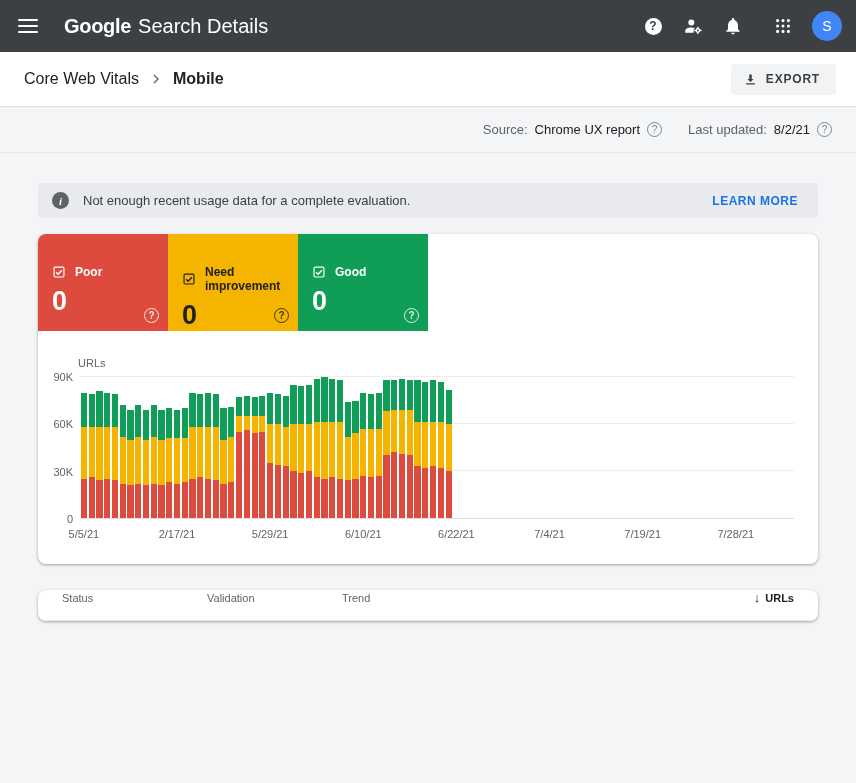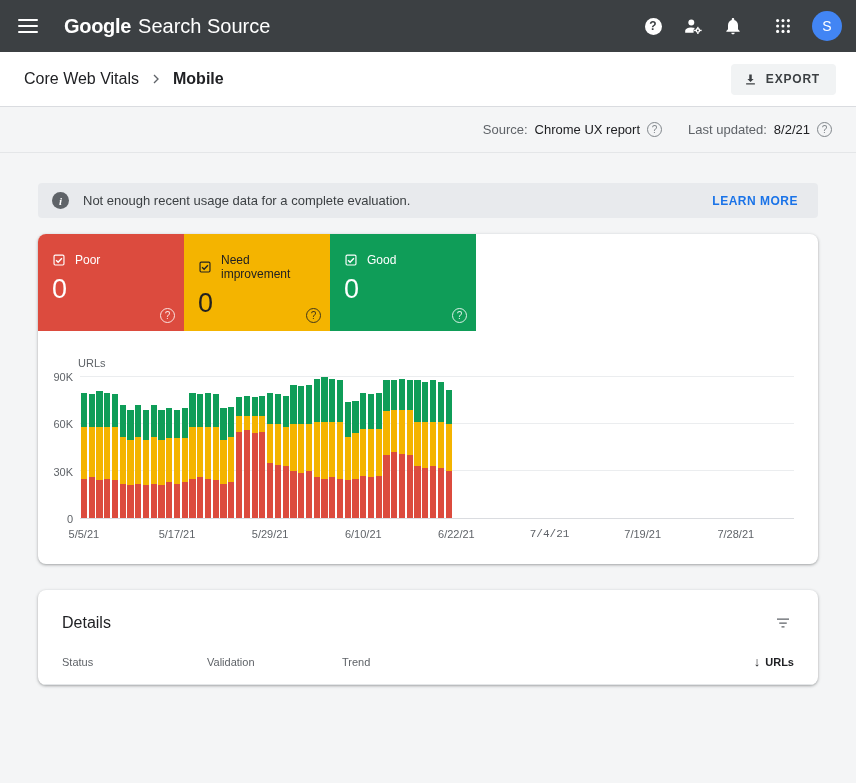--- a/index.html
+++ b/index.html
@@ -42,21 +42,21 @@
   .banner { margin: 30px 38px 16px; background: #e8eaed; border-radius: 4px; display: flex; align-items: center; gap: 14px; padding: 9px 20px 9px 14px; font-size: 13px; color: #3c4043; }
   .info-icon { width: 17px; height: 17px; min-width: 17px; border-radius: 50%; background: #5f6368; color: #fff; font-size: 11px; font-weight: bold; font-style: italic; display: flex; align-items: center; justify-content: center; font-family: "Liberation Serif", serif; }
   .banner-action { margin-left: auto; font-size: 12px; font-weight: bold; letter-spacing: .5px; cursor: pointer; white-space: nowrap; }
 
   
   .card { background: #fff; margin: 0 38px; border-radius: 8px; box-shadow: 0 1px 2px rgba(60,64,67,.28), 0 1px 3px 1px rgba(60,64,67,.14); overflow: hidden; }
   .chart-card { margin-bottom: 26px; }
 
   
   .tiles { display: flex; }
-  .tile { width: 146px; height: 97px; padding: 19px 14px; position: relative; cursor: pointer; }
+  .tile { width: 130px; height: 97px; padding: 31px 14px; position: relative; cursor: pointer; font-weight: bold; }
   .tile-head { display: flex; align-items: center; gap: 9px; font-size: 12px; }
   .tile-check { display: flex; }
   .tile-value { font-size: 27px; margin-top: 7px; }
   .tile-help { position: absolute; right: 9px; bottom: 8px; width: 15px; height: 15px; border: 1.4px solid currentColor; border-radius: 50%; font-size: 10px; display: flex; align-items: center; justify-content: center; opacity: .85; cursor: pointer; }
 
   
   .chart-area { padding: 26px 24px 20px 12px; }
   .ylabel { font-size: 11px; color: #5f6368; margin: 0 0 8px 28px; }
   .chart-row { display: flex; }
   .y-axis { width: 30px; position: relative; }
@@ -88,21 +88,21 @@
 <body>
 
 <header class="topbar" style="background: rgb(60, 64, 67);">
   <div class="hamburger">
       <span></span>
       <span></span>
       <span></span>
     </div>
   <div class="logo">
     <span class="logo-google">Google</span>
-    <span class="logo-product">Search Source</span>
+    <span class="logo-product">Search Details</span>
   </div>
   <div class="spacer"></div>
   <div class="hicon">
     <div class="help-circle">?</div>
   </div>
   <div class="hicon">
     <svg viewBox="0 0 24 24" width="21" height="21" fill="#fff">
       <circle cx="9.5" cy="7.5" r="3.4"></circle>
       <path d="M9.5 13c-3.9 0-7 1.7-7 3.8V19h9.6v-2.2c0-1.2.6-2.3 1.6-3-1.2-.5-2.7-.8-4.2-.8z"></path>
       <g>
@@ -465,40 +465,32 @@
           </div>
           <div class="bar" style="left: 365.537px; width: 6.2087px;">
             <div style="height: 33.3333%; background: rgb(220, 75, 62);"></div>
             <div style="height: 33.3333%; background: rgb(244, 180, 0);"></div>
             <div style="height: 24.4444%; background: rgb(15, 157, 88);"></div>
           </div>
         </div>
     </div>
     <div class="x-axis">
         <div class="x-tick" style="left: 3.88043px; text-align: right;">5/5/21</div>
-        <div class="x-tick" style="left: 97.0109px;">5/17/21</div>
+        <div class="x-tick" style="left: 97.0109px;">2/17/21</div>
         <div class="x-tick" style="left: 190.141px;">5/29/21</div>
         <div class="x-tick" style="left: 283.272px;">6/10/21</div>
         <div class="x-tick" style="left: 376.402px;">6/22/21</div>
-        <div class="x-tick" style="left: 469.533px; font-family: Liberation Mono, monospace;">7/4/21</div>
+        <div class="x-tick" style="left: 469.533px;">7/4/21</div>
         <div class="x-tick" style="left: 562.663px;">7/19/21</div>
         <div class="x-tick" style="left: 655.793px;">7/28/21</div>
       </div>
   </div>
 </section>
 
 <section class="card details-card">
-  <div class="details-head">
-    <div class="details-title">Details</div>
-    <div class="filter-btn">
-      <svg viewBox="0 0 24 24" width="18" height="18" fill="#5f6368">
-          <path d="M4 6h16v1.7H4zM7 11.2h10v1.7H7zM10 16.4h4v1.7h-4z"></path>
-        </svg>
-    </div>
-  </div>
   <div class="table-header">
     <div class="col-status">Status</div>
     <div class="col-validation">Validation</div>
     <div class="col-trend">Trend</div>
     <div class="col-urls">
       <span class="sort-arrow">↓</span>
       <span>URLs</span>
     </div>
   </div>
 </section>

